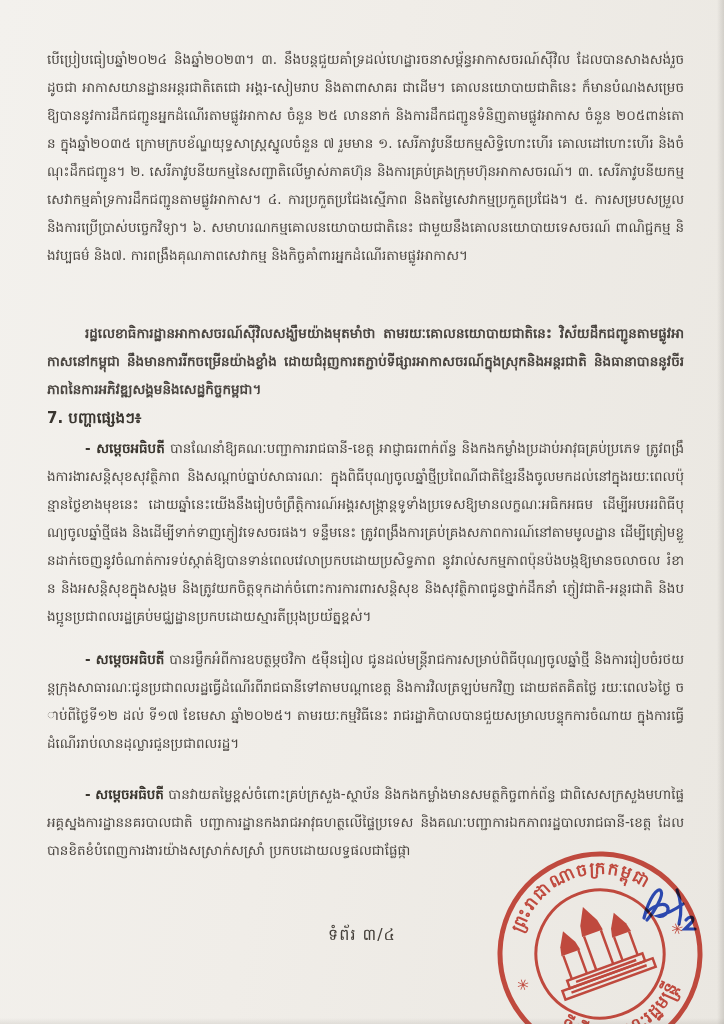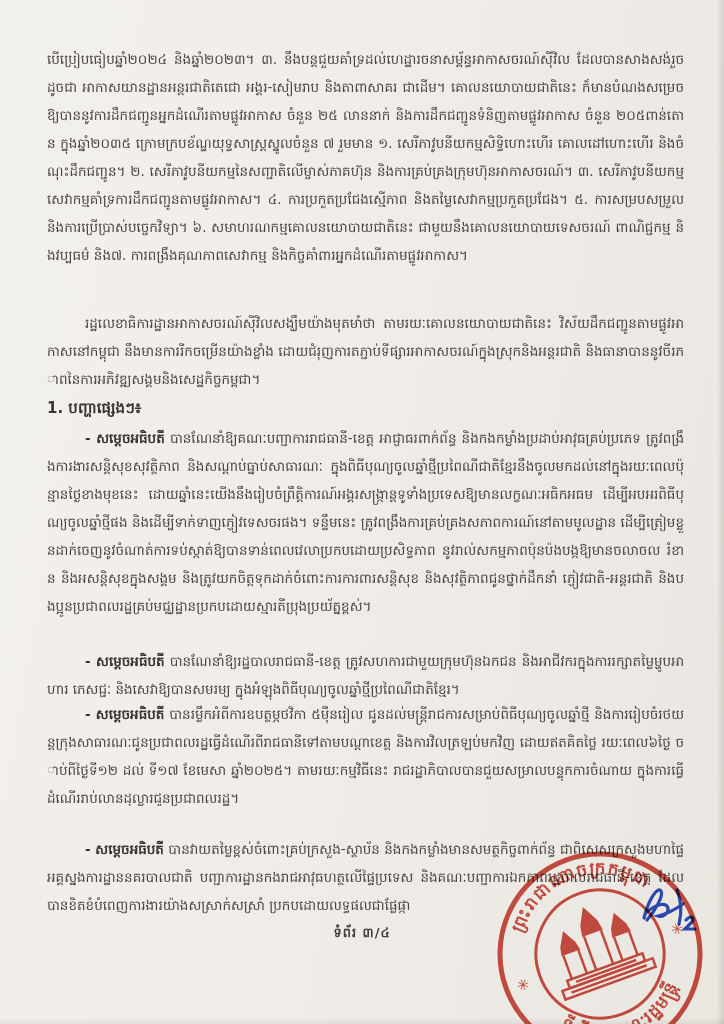--- a/index.html
+++ b/index.html
@@ -11,52 +11,51 @@
   .scan-edge{position:absolute;top:0;right:0;width:7px;height:100%;
     background:linear-gradient(to right,rgba(0,0,0,0),rgba(90,85,78,.18));}
   .scan-edge-bottom{position:absolute;left:0;bottom:0;width:100%;height:6px;
     background:linear-gradient(to bottom,rgba(0,0,0,0),rgba(90,85,78,.10));}
   .text-col{position:absolute;left:47px;top:45px;width:637px;}
   .para,.bullet{
     margin:0;text-align:justify;font-size:13.5px;line-height:28px;
     overflow:hidden;word-break:break-all;color:#4a4540;
   }
   .p1{height:264px;}
-  .p2{height:79px;margin-top:0;text-indent:38px;}
+  .p2{height:79px;margin-top:10px;text-indent:38px;font-weight:bold;}
   .heading{margin:10px 0 0 0;height:26px;overflow:hidden;
     font-size:15px;font-weight:bold;color:#39352f;}
   .bullet{text-indent:38px;}
   .bullet strong{font-weight:bold;color:#3a362f;}
   .b1{height:211px;}
   .b2{height:53px;margin-top:12px;}
   .b3{height:106px;margin-top:0;}
   .b4{height:79px;margin-top:29px;}
   .page-footer{
     position:absolute;top:924px;left:0;width:100%;text-align:center;
-    font-size:13px;font-weight:bold;color:#45403a;letter-spacing:1px;
+    font-size:16px;font-weight:normal;color:#45403a;letter-spacing:1px;
   }
   .stamp{position:absolute;left:494px;top:848px;width:212px;height:212px;
     opacity:.88;mix-blend-mode:multiply;}
   .initials{position:absolute;left:636px;top:882px;width:68px;height:52px;
     mix-blend-mode:multiply;}
 </style>
 </head>
 <body>
 
 <div class="page">
 
   <div class="text-col">
     <p class="para p1">បើប្រៀបធៀបឆ្នាំ២០២៤ និងឆ្នាំ២០២៣។ ៣. នឹងបន្តជួយគាំទ្រដល់ហេដ្ឋារចនាសម្ព័ន្ធអាកាសចរណ៍ស៊ីវិល ដែលបានសាងសង់រួច ដូចជា អាកាសយានដ្ឋានអន្តរជាតិតេជោ អង្គរ-សៀមរាប និងតាពាសាគរ ជាដើម។ គោលនយោបាយជាតិនេះ ក៏មានបំណងសម្រេចឱ្យបាននូវការដឹកជញ្ជូនអ្នកដំណើរតាមផ្លូវអាកាស ចំនួន ២៥ លាននាក់ និងការដឹកជញ្ជូនទំនិញតាមផ្លូវអាកាស ចំនួន ២០៥ពាន់តោន ក្នុងឆ្នាំ២០៣៥ ក្រោមក្របខ័ណ្ឌយុទ្ធសាស្ត្រស្នូលចំនួន ៧ រួមមាន ១. សេរីភាវូបនីយកម្មសិទ្ធិហោះហើរ គោលដៅហោះហើរ និងចំណុះដឹកជញ្ជូន។ ២. សេរីភាវូបនីយកម្មនៃសញ្ជាតិលើម្ចាស់ភាគហ៊ុន និងការគ្រប់គ្រងក្រុមហ៊ុនអាកាសចរណ៍។ ៣. សេរីភាវូបនីយកម្មសេវាកម្មគាំទ្រការដឹកជញ្ជូនតាមផ្លូវអាកាស។ ៤. ការប្រកួតប្រជែងស្មើភាព និងតម្លៃសេវាកម្មប្រកួតប្រជែង។ ៥. ការសម្របសម្រួល និងការប្រើប្រាស់បច្ចេកវិទ្យា។ ៦. សមាហរណកម្មគោលនយោបាយជាតិនេះ ជាមួយនឹងគោលនយោបាយទេសចរណ៍ ពាណិជ្ជកម្ម និងវប្បធម៌ និង៧. ការពង្រឹងគុណភាពសេវាកម្ម និងកិច្ចគាំពារអ្នកដំណើរតាមផ្លូវអាកាស។</p>
     <p class="para p2">រដ្ឋលេខាធិការដ្ឋានអាកាសចរណ៍ស៊ីវិលសង្ឃឹមយ៉ាងមុតមាំថា តាមរយៈគោលនយោបាយជាតិនេះ វិស័យដឹកជញ្ជូនតាមផ្លូវអាកាសនៅកម្ពុជា នឹងមានការរីកចម្រើនយ៉ាងខ្លាំង ដោយជំរុញការតភ្ជាប់ទីផ្សារអាកាសចរណ៍ក្នុងស្រុកនិងអន្តរជាតិ និងធានាបាននូវចីរភាពនៃការអភិវឌ្ឍសង្គមនិងសេដ្ឋកិច្ចកម្ពុជា។</p>
 
-    <h3 class="heading">1. បញ្ហាផ្សេងៗ៖</h3>
+    <h3 class="heading">7. បញ្ហាផ្សេងៗ៖</h3>
 
     <p class="bullet b1"><strong>- សម្តេចអធិបតី</strong> <span>បានណែនាំឱ្យគណៈបញ្ជាការរាជធានី-ខេត្ត អាជ្ញាធរពាក់ព័ន្ធ និងកងកម្លាំងប្រដាប់អាវុធគ្រប់ប្រភេទ ត្រូវពង្រឹងការងារសន្តិសុខសុវត្ថិភាព និងសណ្តាប់ធ្នាប់សាធារណៈ ក្នុងពិធីបុណ្យចូលឆ្នាំថ្មីប្រពៃណីជាតិខ្មែរនឹងចូលមកដល់នៅក្នុងរយៈពេលប៉ុន្មានថ្ងៃខាងមុខនេះ ដោយឆ្នាំនេះយើងនឹងរៀបចំព្រឹត្តិការណ៍អង្គរសង្ក្រាន្តទូទាំងប្រទេសឱ្យមានលក្ខណៈអធិកអធម ដើម្បីអបអរពិធីបុណ្យចូលឆ្នាំថ្មីផង និងដើម្បីទាក់ទាញភ្ញៀវទេសចរផង។ ទន្ទឹមនេះ ត្រូវពង្រឹងការគ្រប់គ្រងសភាពការណ៍នៅតាមមូលដ្ឋាន ដើម្បីត្រៀមខ្លួនដាក់ចេញនូវចំណាត់ការទប់ស្កាត់ឱ្យបានទាន់ពេលវេលាប្រកបដោយប្រសិទ្ធភាព នូវរាល់សកម្មភាពប៉ុនប៉ងបង្កឱ្យមានចលាចល រំខាន និងអសន្តិសុខក្នុងសង្គម និងត្រូវយកចិត្តទុកដាក់ចំពោះការការពារសន្តិសុខ និងសុវត្ថិភាពជូនថ្នាក់ដឹកនាំ ភ្ញៀវជាតិ-អន្តរជាតិ និងបងប្អូនប្រជាពលរដ្ឋគ្រប់មជ្ឈដ្ឋានប្រកបដោយស្មារតីប្រុងប្រយ័ត្នខ្ពស់។</span></p>
 
-    <p class="bullet b2"><strong>- សម្តេចអធិបតី</strong> <span>បានណែនាំឱ្យរដ្ឋបាលរាជធានី-ខេត្ត ត្រូវសហការជាមួយក្រុមហ៊ុនឯកជន និងអាជីវករក្នុងការរក្សាតម្លៃម្ហូបអាហារ ភេសជ្ជៈ និងសេវាឱ្យបានសមរម្យ ក្នុងអំឡុងពិធីបុណ្យចូលឆ្នាំថ្មីប្រពៃណីជាតិខ្មែរ។</span></p>
 
     <p class="bullet b3"><strong>- សម្តេចអធិបតី</strong> <span>បានរម្លឹកអំពីការឧបត្ថម្ភថវិកា ៥ម៉ឺនរៀល ជូនដល់មន្ត្រីរាជការសម្រាប់ពិធីបុណ្យចូលឆ្នាំថ្មី និងការរៀបចំរថយន្តក្រុងសាធារណៈជូនប្រជាពលរដ្ឋធ្វើដំណើរពីរាជធានីទៅតាមបណ្តាខេត្ត និងការវិលត្រឡប់មកវិញ ដោយឥតគិតថ្លៃ រយៈពេល៦ថ្ងៃ ចាប់ពីថ្ងៃទី១២ ដល់ ទី១៧ ខែមេសា ឆ្នាំ២០២៥។ តាមរយៈកម្មវិធីនេះ រាជរដ្ឋាភិបាលបានជួយសម្រាលបន្ទុកការចំណាយ ក្នុងការធ្វើដំណើររាប់លានដុល្លារជូនប្រជាពលរដ្ឋ។</span></p>
 
     <p class="bullet b4"><strong>- សម្តេចអធិបតី</strong> <span>បានវាយតម្លៃខ្ពស់ចំពោះគ្រប់ក្រសួង-ស្ថាប័ន និងកងកម្លាំងមានសមត្ថកិច្ចពាក់ព័ន្ធ ជាពិសេសក្រសួងមហាផ្ទៃ អគ្គស្នងការដ្ឋាននគរបាលជាតិ បញ្ជាការដ្ឋានកងរាជអាវុធហត្ថលើផ្ទៃប្រទេស និងគណៈបញ្ជាការឯកភាពរដ្ឋបាលរាជធានី-ខេត្ត ដែលបានខិតខំបំពេញការងារយ៉ាងសស្រាក់សស្រាំ ប្រកបដោយលទ្ធផលជាផ្លែផ្កា</span></p>
   </div>
 
   <div class="page-footer">ទំព័រ ៣/៤</div>
 
   <svg class="stamp" viewBox="0 0 212 212" xmlns="http://www.w3.org/2000/svg" aria-hidden="true">
     <defs>

